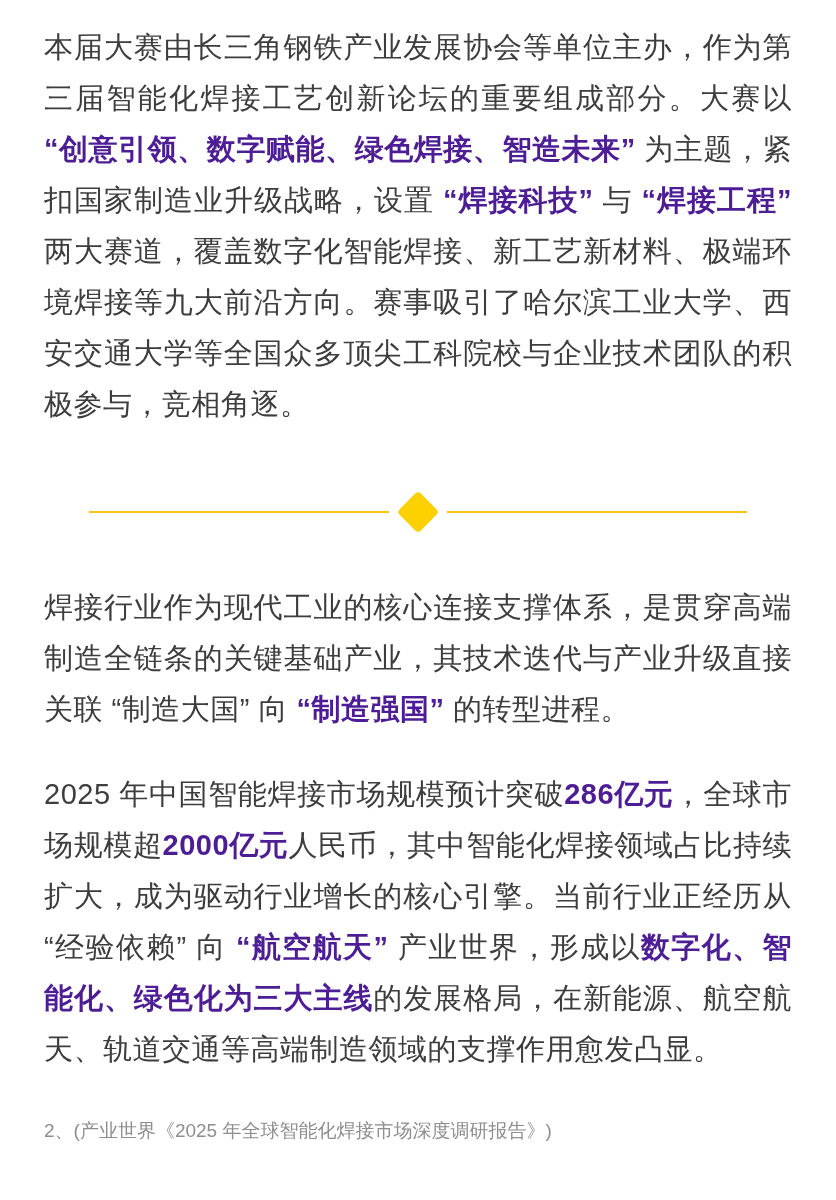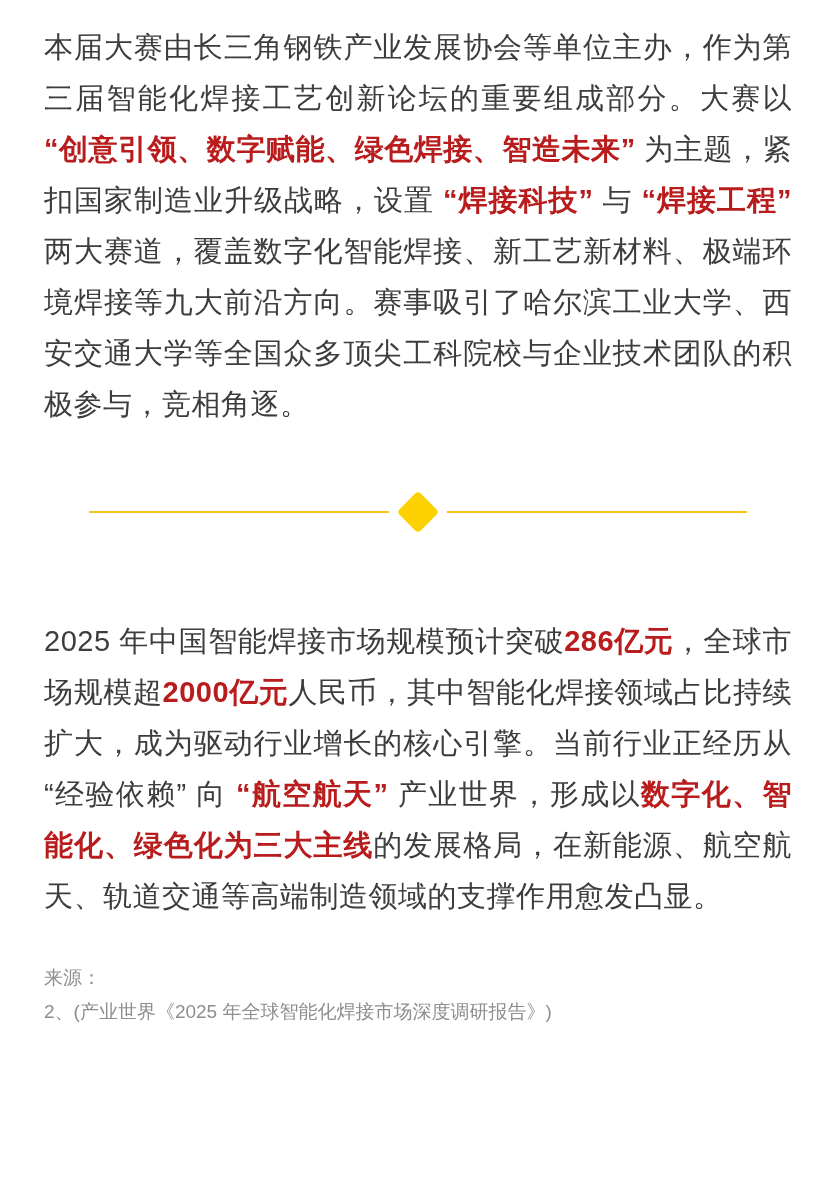--- a/index.html
+++ b/index.html
@@ -25,21 +25,21 @@
     font-size: 29px;
     line-height: 51px;
     letter-spacing: 0.5px;
     text-align: justify;
     text-justify: inter-ideograph;
     color: #3d3d3d;
     margin: 0;
   }
   .para b, .para strong {
     font-weight: bold;
-    color: #b91c1c;
+    color: #4c1d95;
   }
   .divider {
     height: 60px;
     margin: 52px 0 40px 0;
     display: flex;
     align-items: center;
     justify-content: center;
     gap: 0px;
   }
   .divider .line {
@@ -75,23 +75,23 @@
 <div class="page">
 
   <p class="para"><span>本届大赛由长三角钢铁产业发展协会等单位主办，作为第三届智能化焊接工艺创新论坛的重要组成部分。大赛以</span><b> “创意引领、数字赋能、绿色焊接、智造未来” </b><span>为主题，紧扣国家制造业升级战略，设置</span><b> “焊接科技” </b><span>与</span><b> “焊接工程” </b><span>两大赛道，覆盖数字化智能焊接、新工艺新材料、极端环境焊接等九大前沿方向。赛事吸引了哈尔滨工业大学、西安交通大学等全国众多顶尖工科院校与企业技术团队的积极参与，竞相角逐。</span></p>
 
   <div class="divider">
     <span class="line" style="background: rgb(245, 197, 24);"></span>
     <span class="diamond" style="background: rgb(253, 208, 0);"></span>
     <span class="line" style="background: rgb(245, 197, 24);"></span>
   </div>
 
+  <p class="para"><span>焊接行业作为现代工业的核心连接支撑体系，是贯穿高端制造全链条的关键基础产业，其技术迭代与产业升级直接关联 “制造大国” 向 </span><b>“制造强国”</b><span> 的转型进程。</span></p>
 
   <div class="section-gap"></div>
 
   <p class="para"><span>2025 年中国智能焊接市场规模预计突破</span><b>286亿元</b><span>，全球市场规模超</span><b>2000亿元</b><span>人民币，其中智能化焊接领域占比持续扩大，成为驱动行业增长的核心引擎。当前行业正经历从 “经验依赖” 向 </span><b>“航空航天”</b><span> 产业世界，形成以</span><b>数字化、智能化、绿色化为三大主线</b><span>的发展格局，在新能源、航空航天、轨道交通等高端制造领域的支撑作用愈发凸显。</span></p>
 
   <div class="sources">
-    <div class="src-title">来源：</div>
     <div>2、(产业世界《2025 年全球智能化焊接市场深度调研报告》)</div>
   </div>
 
 </div>
 
 </body></html>

